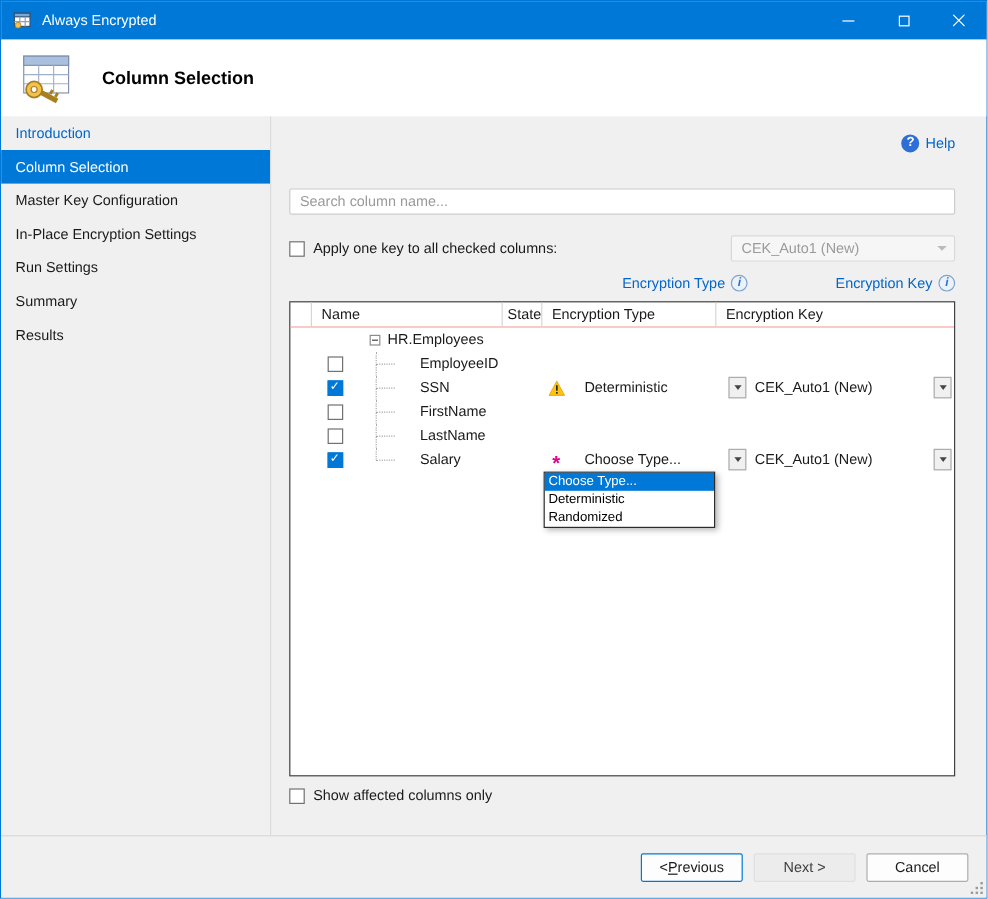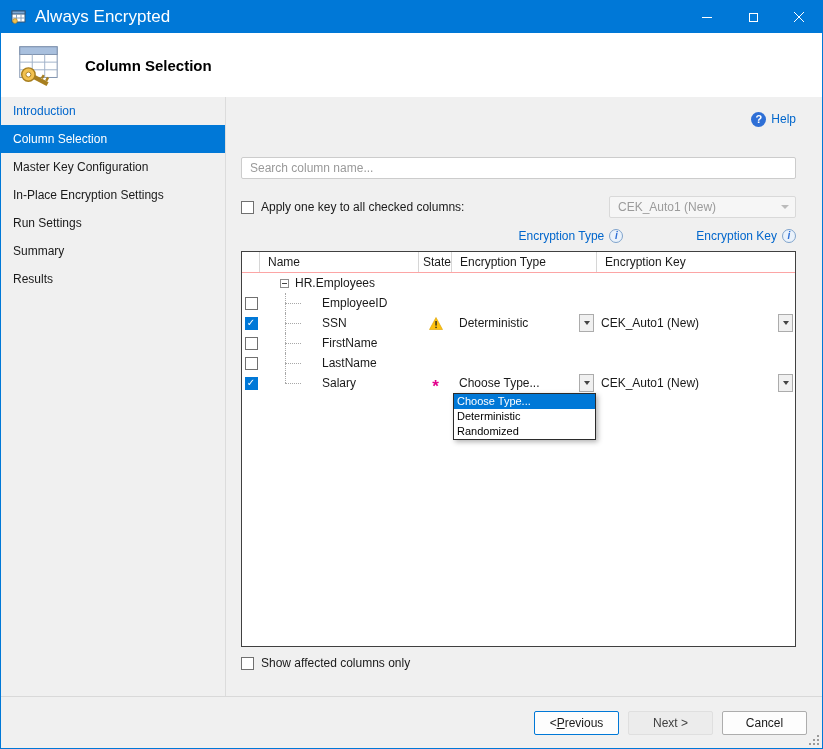--- a/index.html
+++ b/index.html
@@ -4,21 +4,21 @@
 <style>
   * { margin:0; padding:0; box-sizing:border-box; }
   html,body { width:823px; height:749px; overflow:hidden; }
   body { font-family:"Liberation Sans","DejaVu Sans",sans-serif; font-size:12px; color:#1a1a1a; }
 
   .window { width:823px; height:749px; border:1px solid #0078D7; background:#F0F0F0; display:flex; flex-direction:column; position:relative; }
 
   
   .titlebar { flex:0 0 32px; background:#0078D7; color:#fff; display:flex; align-items:center; }
   .titlebar-icon { width:16px; height:16px; margin:0 8px 0 10px; }
-  .titlebar-title { font-size:17px; }
+  .titlebar-title { font-size:12px; }
   .titlebar-controls { margin-left:auto; display:flex; height:100%; }
   .tb-btn { width:46px; height:100%; display:flex; align-items:center; justify-content:center; }
   .glyph-min { width:10px; height:1px; background:#fff; }
   .glyph-max { width:9px; height:9px; border:1px solid #fff; }
 
   
   .app-header { flex:0 0 64px; background:#fff; display:flex; align-items:center; }
   .header-icon { width:46px; height:46px; margin-left:14px; }
   .header-title { font-size:15px; font-weight:bold; color:#000; margin-left:24px; }
 
@@ -54,21 +54,21 @@
   
   .grid { margin-top:7px; height:396px; background:#fff; border:1px solid #404040; position:relative; display:flex; flex-direction:column; }
   .grid-header { flex:0 0 21px; display:flex; border-bottom:1px solid #fca5a5; }
   .gh-cell { border-right:1px solid #D6D6D6; display:flex; align-items:center; padding-left:8px; }
   .gh-c0 { width:18px; padding-left:0; }
   .gh-name { width:159px; }
   .gh-state { width:33px; padding-left:4px; }
   .gh-type { width:145px; }
   .gh-key { flex:1; border-right:none; }
 
-  .grid-row { display:flex; height:20px; align-items:flex-end; }
+  .grid-row { display:flex; height:20px; align-items:flex-end;padding-left:28px; }
   .gr-c0 { width:18px; display:flex; justify-content:center; align-items:center; height:100%; }
   .gr-name { width:159px; display:flex; align-items:center; height:100%; }
   .gr-state { width:33px; display:flex; justify-content:center; align-items:center; height:100%; }
   .gr-type { width:145px; display:flex; align-items:center; height:100%; position:relative; padding-left:7px; }
   .gr-key { flex:1; display:flex; align-items:center; height:100%; position:relative; padding-left:4px; }
 
   .expander { width:9px; height:9px; border:1px solid #8C8C8C; background:#fff; position:relative; margin:0 6px 0 20px; flex:0 0 9px; }
   .expander::after { content:""; position:absolute; left:1px; right:1px; top:3px; height:1px; background:#444; }
 
   .tree { width:58px; height:100%; position:relative; flex:0 0 58px; }

